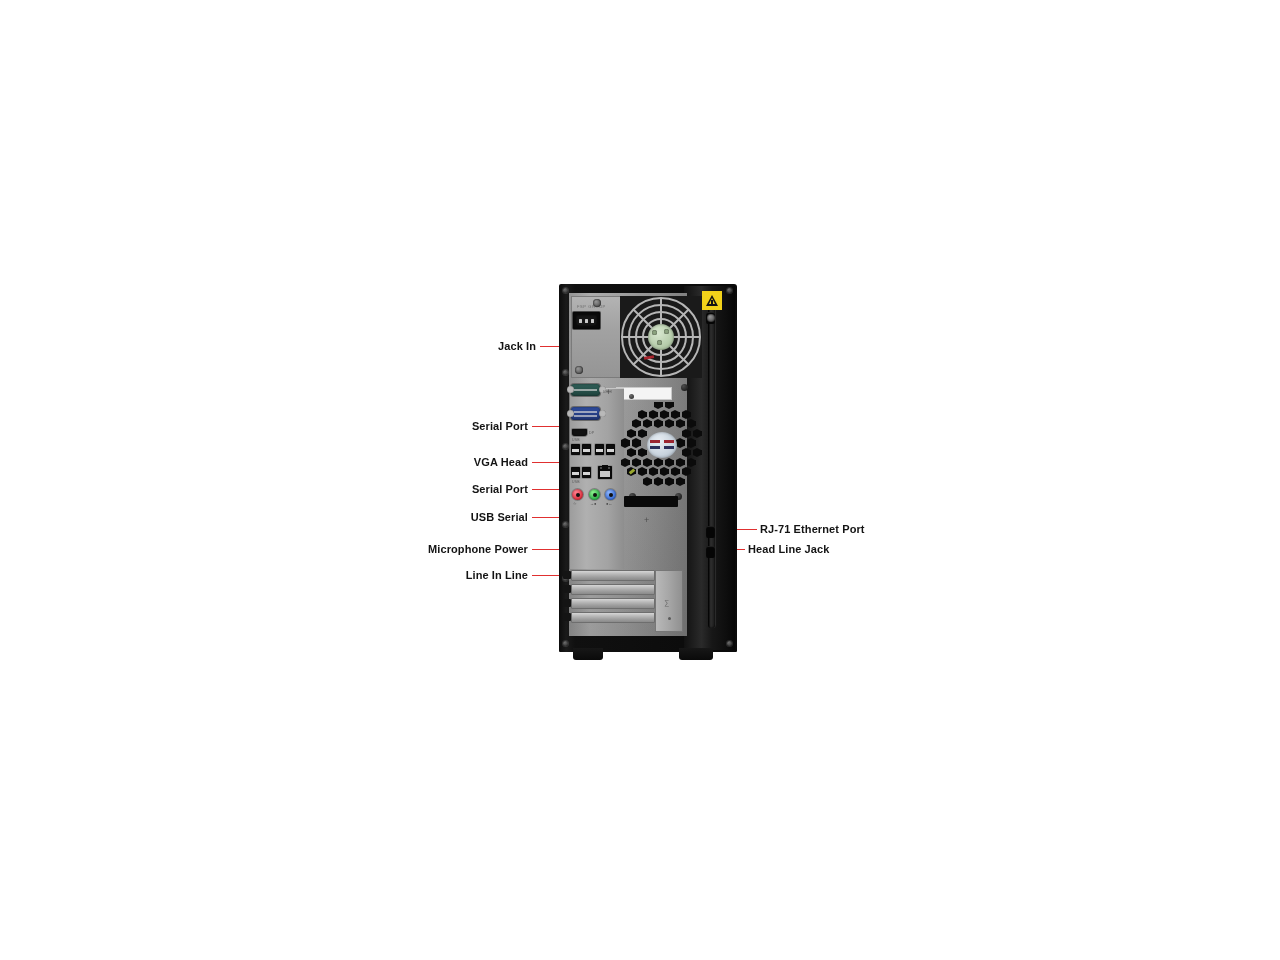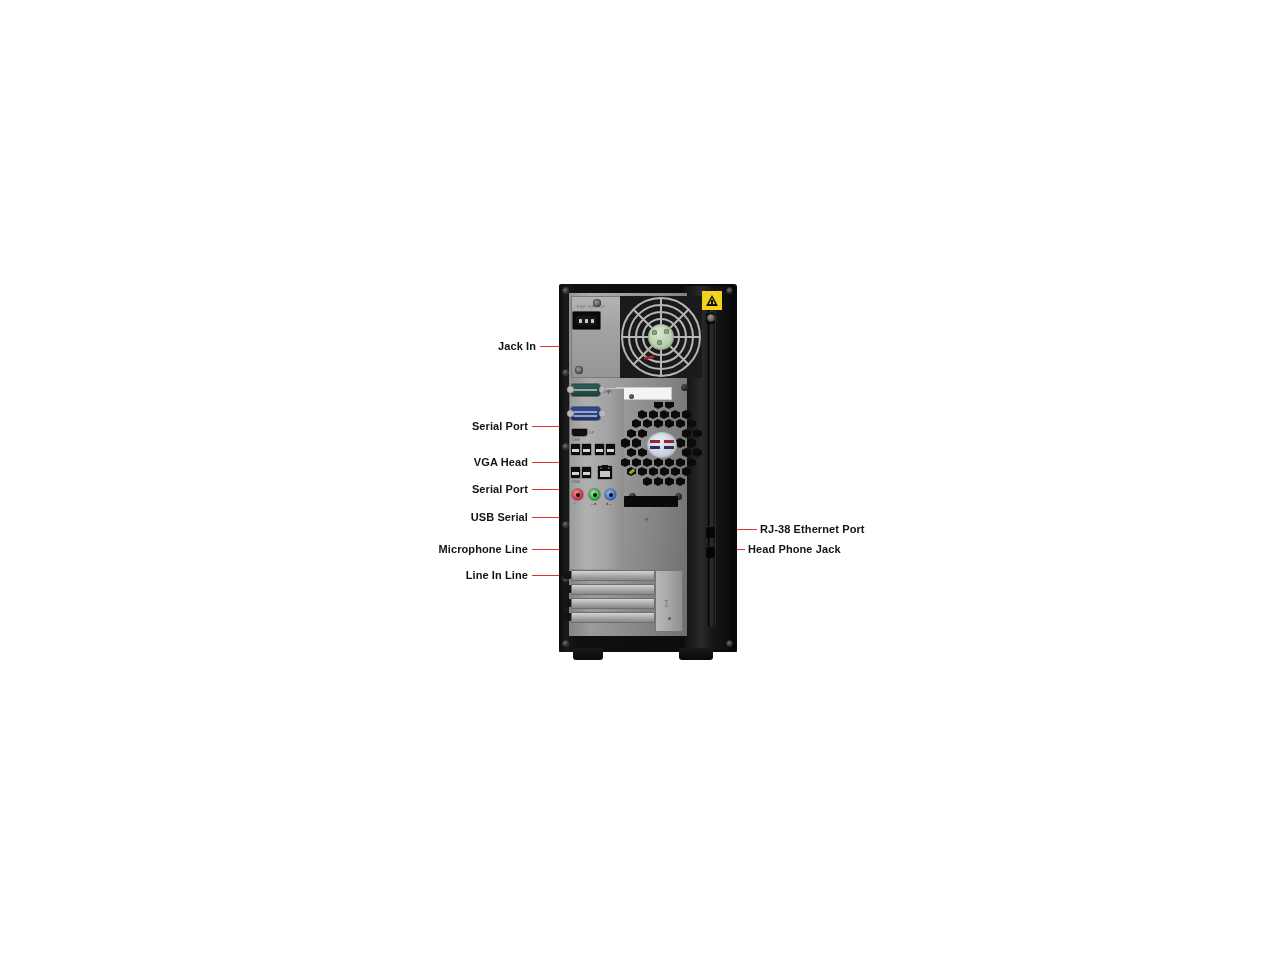--- a/index.html
+++ b/index.html
@@ -518,32 +518,32 @@
 
   <div class="callout-label right-align" style="left:428px; top:456px; width:100px;">VGA Head</div>
   <div class="leader" style="left:532px; top:462px; width:43px;"></div>
 
   <div class="callout-label right-align" style="left:418px; top:483px; width:110px;">Serial Port</div>
   <div class="leader" style="left:532px; top:489px; width:43px;"></div>
 
   <div class="callout-label right-align" style="left:428px; top:511px; width:100px;">USB Serial</div>
   <div class="leader" style="left:532px; top:517px; width:45px;"></div>
 
-  <div class="callout-label right-align" style="left:398px; top:543px; width:130px;">Microphone Line</div>
+  <div class="callout-label right-align" style="left:398px; top:543px; width:130px;">Microphone Power</div>
   <div class="leader" style="left:532px; top:549px; width:45px;"></div>
 
   <div class="callout-label right-align" style="left:418px; top:569px; width:110px;">Line In Line</div>
   <div class="leader" style="left:532px; top:575px; width:60px;"></div>
   <div class="leader-v" style="left:591px; top:551px; height:25px;"></div>
 
-  <div class="callout-label left-align" style="left:760px; top:523px; width:160px;">RJ-38 Ethernet Port</div>
+  <div class="callout-label left-align" style="left:760px; top:523px; width:160px;">RJ-71 Ethernet Port</div>
   <div class="leader" style="left:602px; top:529px; width:155px;"></div>
   <div class="leader-v" style="left:602px; top:518px; height:12px;"></div>
 
-  <div class="callout-label left-align" style="left:748px; top:543px; width:160px;">Head Phone Jack</div>
+  <div class="callout-label left-align" style="left:748px; top:543px; width:160px;">Head Line Jack</div>
   <div class="leader" style="left:607px; top:549px; width:138px;"></div>
 
   <div id="chassis">
 
     <div class="case-outer"></div>
 
     <div class="side-panel"></div>
     <div class="side-panel-groove"></div>
     <div class="side-panel-notch" style="top:28px;"></div>
     <div class="side-panel-notch" style="top:242px;"></div>

